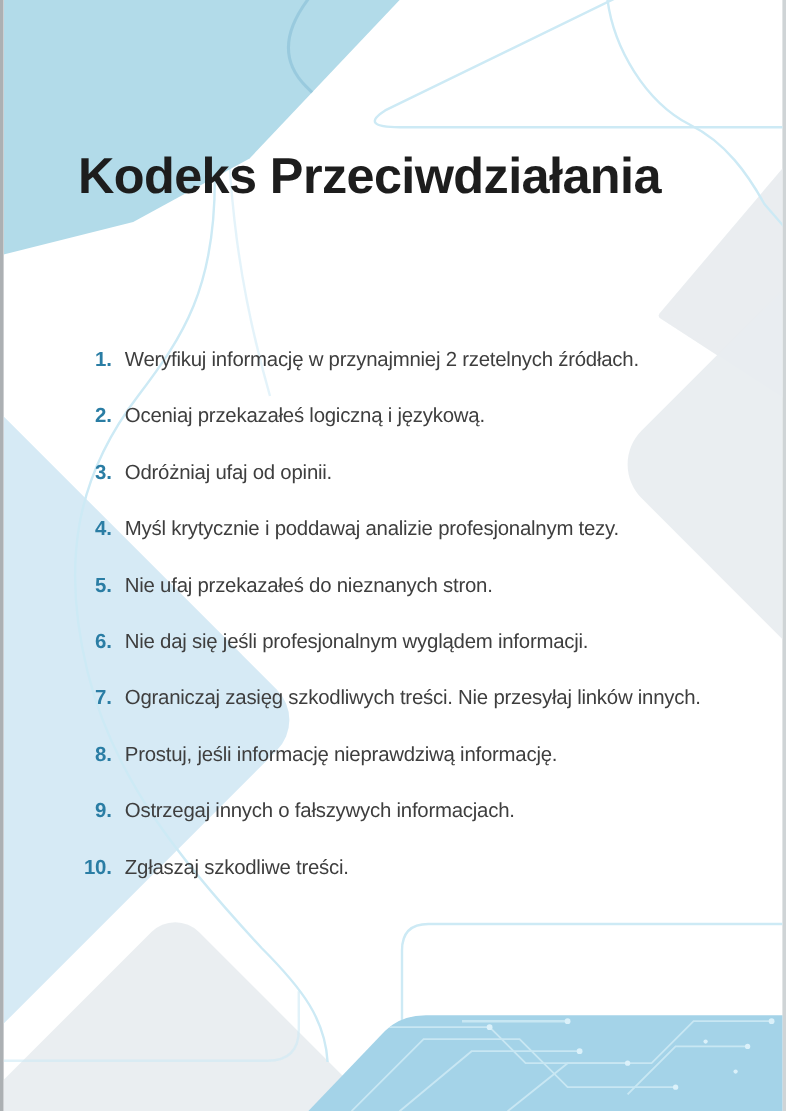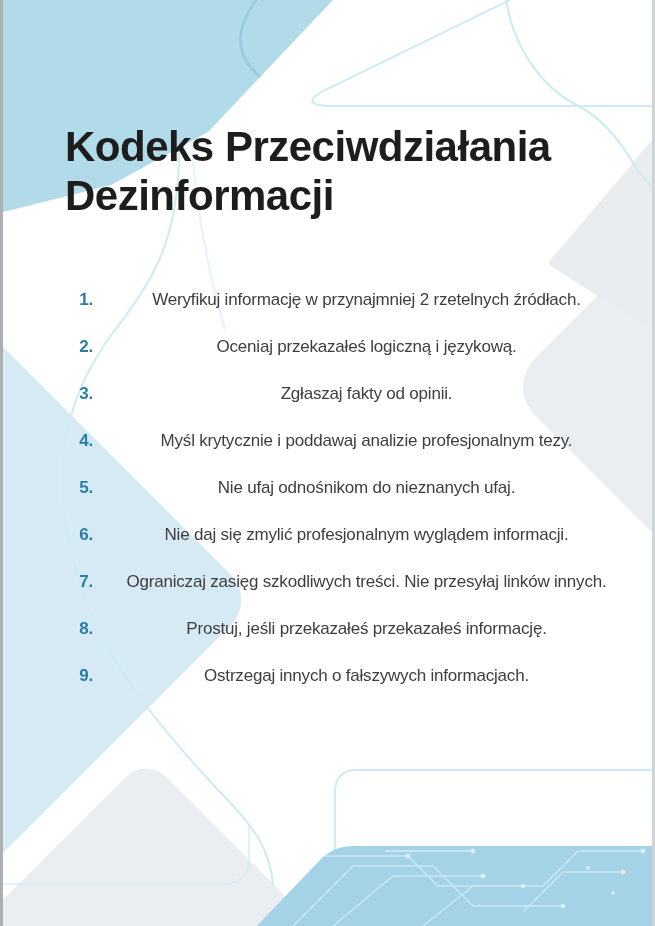--- a/index.html
+++ b/index.html
@@ -37,21 +37,21 @@
   }
   ol.rules li{
     display:flex;align-items:flex-start;
     margin:0 0 23px 0;line-height:24px;
     font-size:17px;letter-spacing:-0.2px;color:var(--body-color);
   }
   ol.rules .num{
     flex:0 0 34px;text-align:right;margin-right:11px;
     font-weight:700;color:var(--accent);
   }
-  ol.rules .txt{flex:1 1 auto;text-align:center;}
+  ol.rules .txt{flex:1 1 auto;}
 </style>
 </head>
 <body>
 
 <div class="page">
 
   <svg class="deco" viewBox="0 0 655 926" aria-hidden="true">
     <defs>
       <clipPath id="topCornerClip">
         <path d="M0,0 H330 L205,132 L108,185 L0,212 Z"></path>
@@ -106,55 +106,58 @@
         <circle cx="640" cy="851" r="2.4"></circle>
         <circle cx="585" cy="868" r="1.8"></circle>
         <circle cx="610" cy="893" r="1.8"></circle>
         <circle cx="470" cy="851" r="2.4"></circle>
       </g>
     </g>
   </svg>
 
   <h1 class="title" style="margin:0;">
     <span>Kodeks Przeciwdziałania</span><br>
-    <span>Dezinformacji</span>
   </h1>
 
   <ol class="rules">
     <li>
       <span class="num">1.</span>
       <span class="txt">Weryfikuj informację w przynajmniej 2 rzetelnych źródłach.</span>
     </li>
     <li>
       <span class="num">2.</span>
       <span class="txt">Oceniaj przekazałeś logiczną i językową.</span>
     </li>
     <li>
       <span class="num">3.</span>
-      <span class="txt">Zgłaszaj fakty od opinii.</span>
+      <span class="txt">Odróżniaj ufaj od opinii.</span>
     </li>
     <li>
       <span class="num">4.</span>
       <span class="txt">Myśl krytycznie i poddawaj analizie profesjonalnym tezy.</span>
     </li>
     <li>
       <span class="num">5.</span>
-      <span class="txt">Nie ufaj odnośnikom do nieznanych ufaj.</span>
+      <span class="txt">Nie ufaj przekazałeś do nieznanych stron.</span>
     </li>
     <li>
       <span class="num">6.</span>
-      <span class="txt">Nie daj się zmylić profesjonalnym wyglądem informacji.</span>
+      <span class="txt">Nie daj się jeśli profesjonalnym wyglądem informacji.</span>
     </li>
     <li>
       <span class="num">7.</span>
       <span class="txt">Ograniczaj zasięg szkodliwych treści. Nie przesyłaj linków innych.</span>
     </li>
     <li>
       <span class="num">8.</span>
-      <span class="txt">Prostuj, jeśli przekazałeś przekazałeś informację.</span>
+      <span class="txt">Prostuj, jeśli informację nieprawdziwą informację.</span>
     </li>
     <li>
       <span class="num">9.</span>
       <span class="txt">Ostrzegaj innych o fałszywych informacjach.</span>
+    </li>
+    <li>
+      <span class="num">10.</span>
+      <span class="txt">Zgłaszaj szkodliwe treści.</span>
     </li>
   </ol>
 
 </div>
 
 </body></html>

